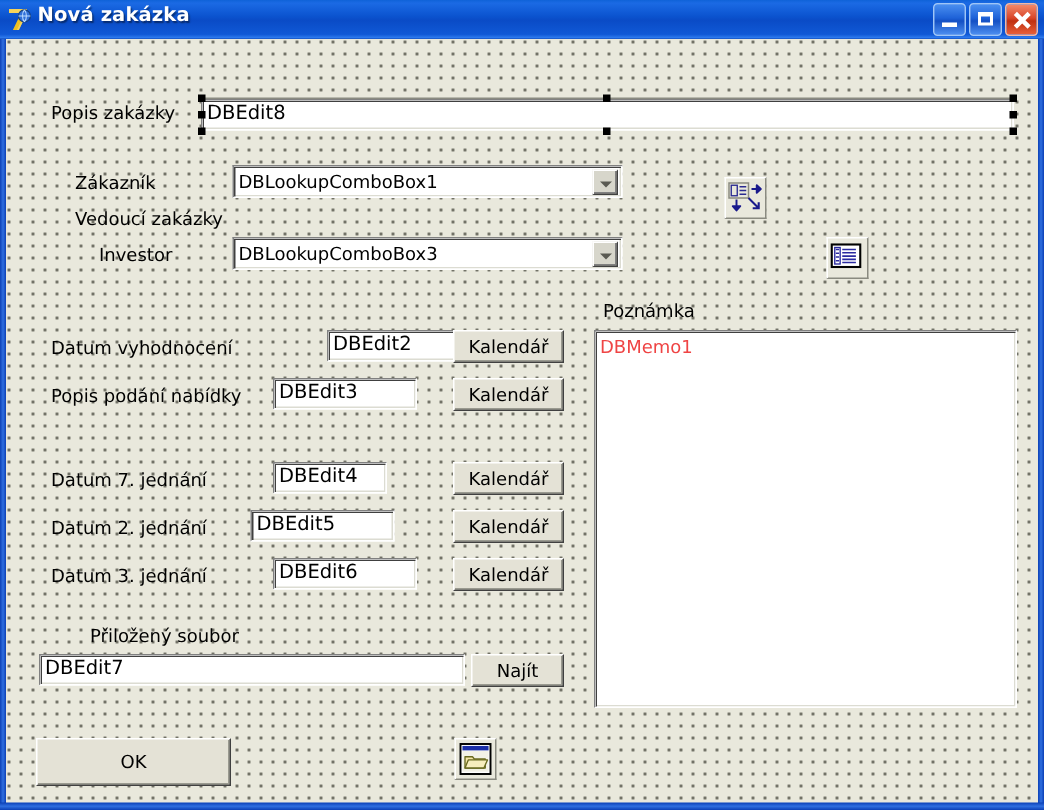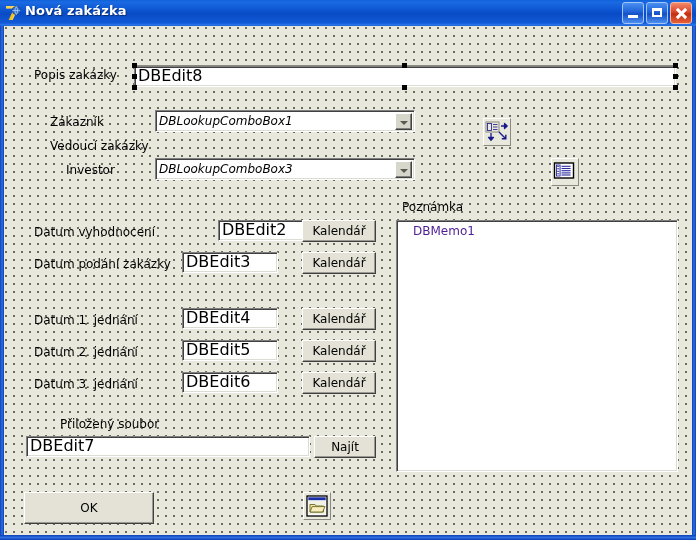--- a/index.html
+++ b/index.html
@@ -136,38 +136,37 @@
     border-top: 1px solid #808080;
     border-left: 1px solid #808080;
     border-right: 1px solid #ffffff;
     border-bottom: 1px solid #ffffff;
     box-shadow: inset 1px 1px 0 #404040, inset -1px -1px 0 #dcdcd2;
     overflow: hidden;
   }
   .edit .val {
     position: absolute;
     left: 3px; top: 2px;
-    font-size: 16px;
+    font-size: 13px;
     color: #000000;
     white-space: nowrap;
     line-height: 14px;
     font-family: "DejaVu Sans", "Liberation Sans", sans-serif;
   }
 
   
   .combo {
     position: absolute;
     background: #ffffff;
     box-sizing: border-box;
     border-top: 1px solid #808080;
     border-left: 1px solid #808080;
     border-right: 1px solid #ffffff;
     border-bottom: 1px solid #ffffff;
     box-shadow: inset 1px 1px 0 #404040, inset -1px -1px 0 #dcdcd2;
-    font-style: italic;
   }
   .combo .val {
     position: absolute;
     left: 3px; top: 3px;
     font-size: 12px;
     color: #000000;
     white-space: nowrap;
     font-family: "DejaVu Sans", "Liberation Sans", sans-serif;
   }
   .combo .arrowbtn {
@@ -218,23 +217,23 @@
     box-sizing: border-box;
     border-top: 1px solid #808080;
     border-left: 1px solid #808080;
     border-right: 1px solid #ffffff;
     border-bottom: 1px solid #ffffff;
     box-shadow: inset 1px 1px 0 #404040, inset -1px -1px 0 #dcdcd2;
     overflow: hidden;
   }
   .memo .val {
     position: absolute;
-    left: 16px; top: 3px;
+    left: 3px; top: 3px;
     font-size: 12px;
-    color: #4c1d95;
+    color: #ef4444;
     font-family: "DejaVu Sans", "Liberation Sans", sans-serif;
   }
 
   
   .handle {
     position: absolute;
     width: 5px; height: 5px;
     background: #000000;
     z-index: 40;
   }
@@ -360,34 +359,34 @@
       <div class="memo" style="left:392px; top:194px; width:282px; height:252px;">
         <span class="val">DBMemo1</span>
       </div>
 
       <div class="lbl" style="left:30px; top:199px;">Datum vyhodnocení</div>
       <div class="edit" style="left:178px; top:194px; width:96px; height:21px;margin-left:36px;">
         <span class="val">DBEdit2</span>
       </div>
       <div class="btn" style="left:298px; top:194px; width:74px; height:22px;">Kalendář</div>
 
-      <div class="lbl" style="left:30px; top:231px;">Datum podání zakázky</div>
+      <div class="lbl" style="left:30px; top:231px;">Popis podání nabídky</div>
       <div class="edit" style="left:178px; top:226px; width:96px; height:21px;">
         <span class="val">DBEdit3</span>
       </div>
       <div class="btn" style="left:298px; top:226px; width:74px; height:22px;">Kalendář</div>
 
-      <div class="lbl" style="left:30px; top:287px;">Datum 1. jednání</div>
-      <div class="edit" style="left:178px; top:282px; width:96px; height:21px;">
+      <div class="lbl" style="left:30px; top:287px;">Datum 7. jednání</div>
+      <div class="edit" style="left:178px; top:282px; width:76px; height:21px;">
         <span class="val">DBEdit4</span>
       </div>
       <div class="btn" style="left:298px; top:282px; width:74px; height:22px;">Kalendář</div>
 
       <div class="lbl" style="left:30px; top:319px;">Datum 2. jednání</div>
-      <div class="edit" style="left:178px; top:314px; width:96px; height:21px;">
+      <div class="edit" style="left:163px; top:314px; width:96px; height:21px;">
         <span class="val">DBEdit5</span>
       </div>
       <div class="btn" style="left:298px; top:314px; width:74px; height:22px;">Kalendář</div>
 
       <div class="lbl" style="left:30px; top:351px;">Datum 3. jednání</div>
       <div class="edit" style="left:178px; top:346px; width:96px; height:21px;">
         <span class="val">DBEdit6</span>
       </div>
       <div class="btn" style="left:298px; top:346px; width:74px; height:22px;">Kalendář</div>
 

